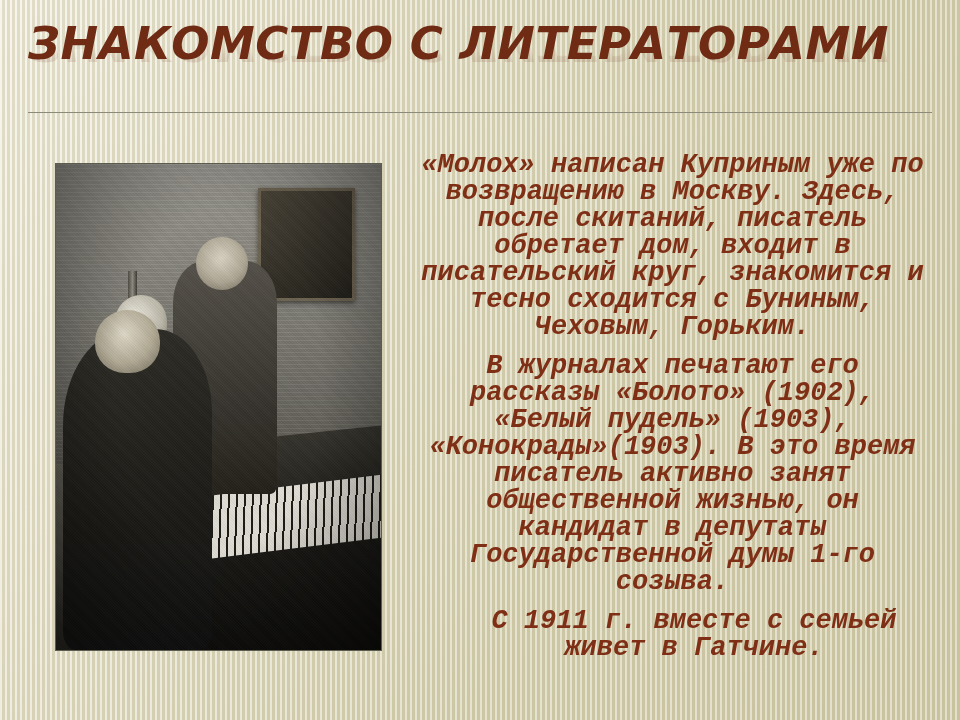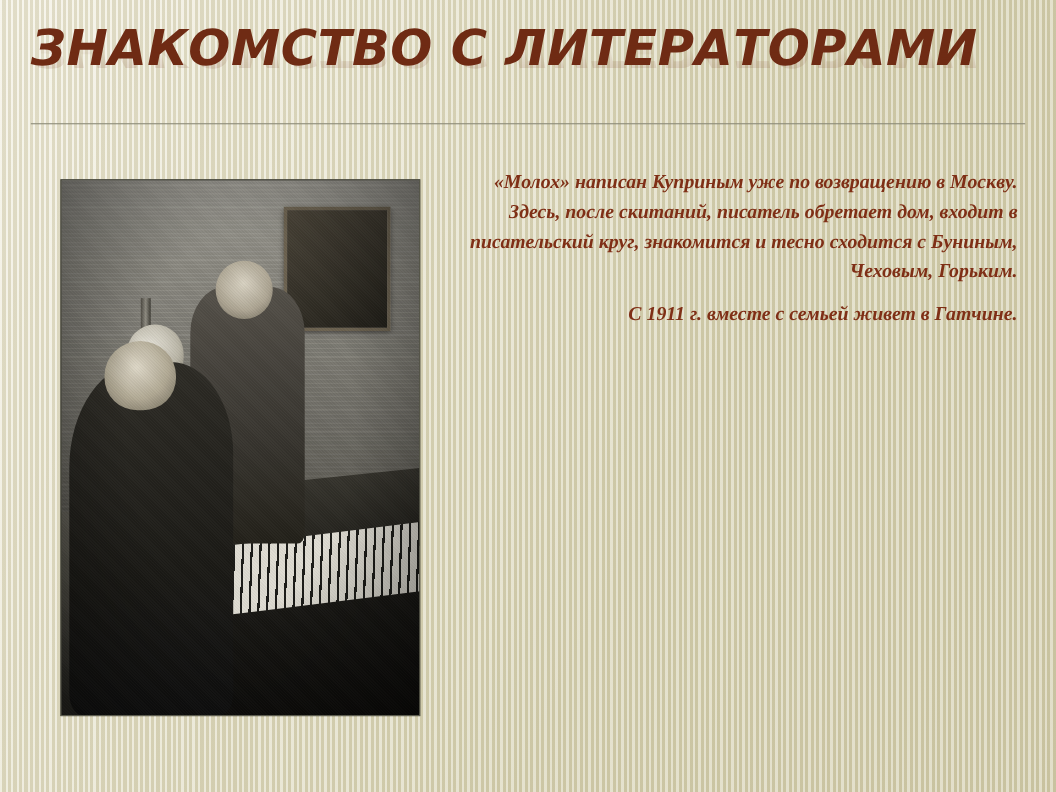--- a/index.html
+++ b/index.html
@@ -161,28 +161,28 @@
   }
 
   
   .body-text {
     position: absolute;
     left: 420px;
     top: 152px;
     width: 505px;
   }
   .para {
-    font-family: Liberation Serif, serif;
+    font-family: Liberation Mono, monospace;
     font-style: italic;
     font-weight: bold;
-    font-size: 18px;
+    font-size: 27px;
     line-height: 27px;
     color: #7f2f16;
     margin: 0 0 12px 0;
-    text-align: right;
+    text-align: center;
   }
   .para:last-child { margin-bottom: 0; margin-left: 43px; }
 </style>
 </head>
 <body>
 
 <div class="slide">
 
   <div class="title-area">
     <div class="title-text">Знакомство с литераторами</div>
@@ -202,16 +202,17 @@
       <div class="ph-head-standing"></div>
       <div class="ph-fig-sitting"></div>
       <div class="ph-head-sitting"></div>
       <div class="ph-grain"></div>
       <div class="ph-vignette"></div>
     </div>
   </div>
 
   <div class="body-text">
     <p class="para">«Молох» написан Куприным уже по возвращению в Москву. Здесь, после скитаний, писатель обретает дом, входит в писательский круг, знакомится и тесно сходится с Буниным, Чеховым, Горьким.</p>
+    <p class="para">В журналах печатают его рассказы «Болото» (1902), «Белый пудель» (1903), «Конокрады»(1903). В это время писатель активно занят общественной жизнью, он кандидат в депутаты Государственной думы 1-го созыва.</p>
     <p class="para">С 1911 г. вместе с семьей живет в Гатчине.</p>
   </div>
 
 </div>
 
 </body></html>

